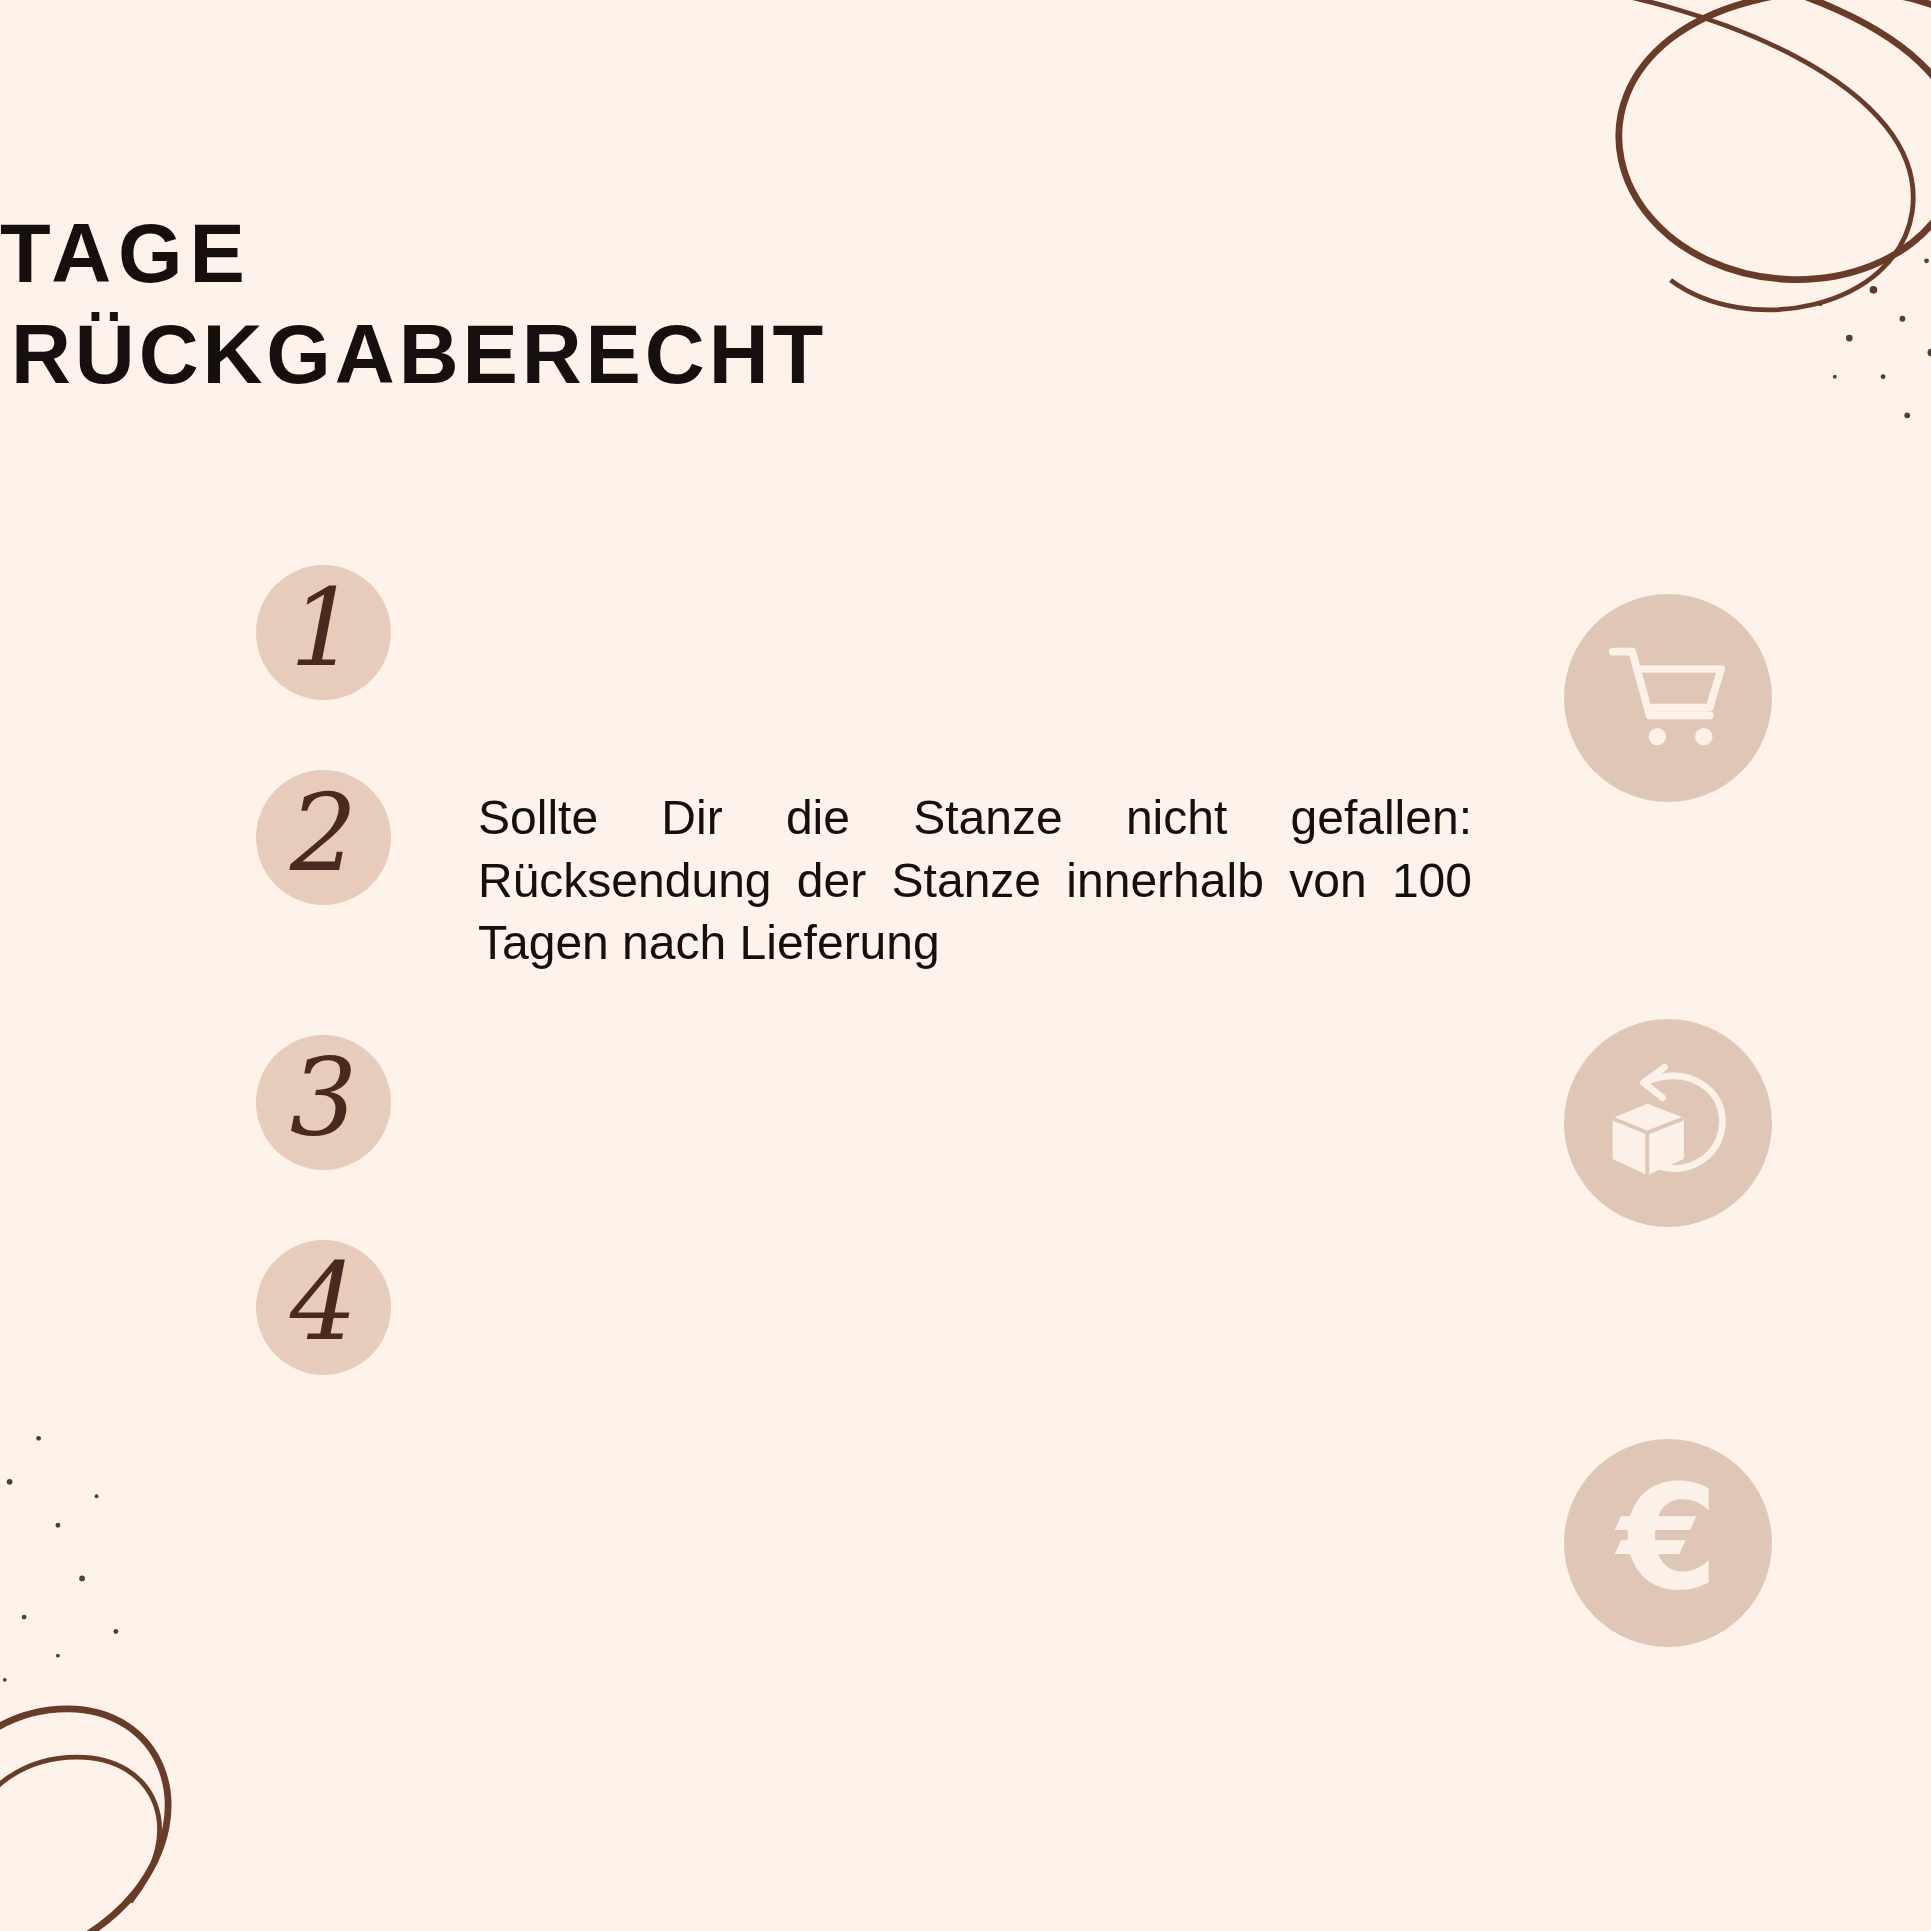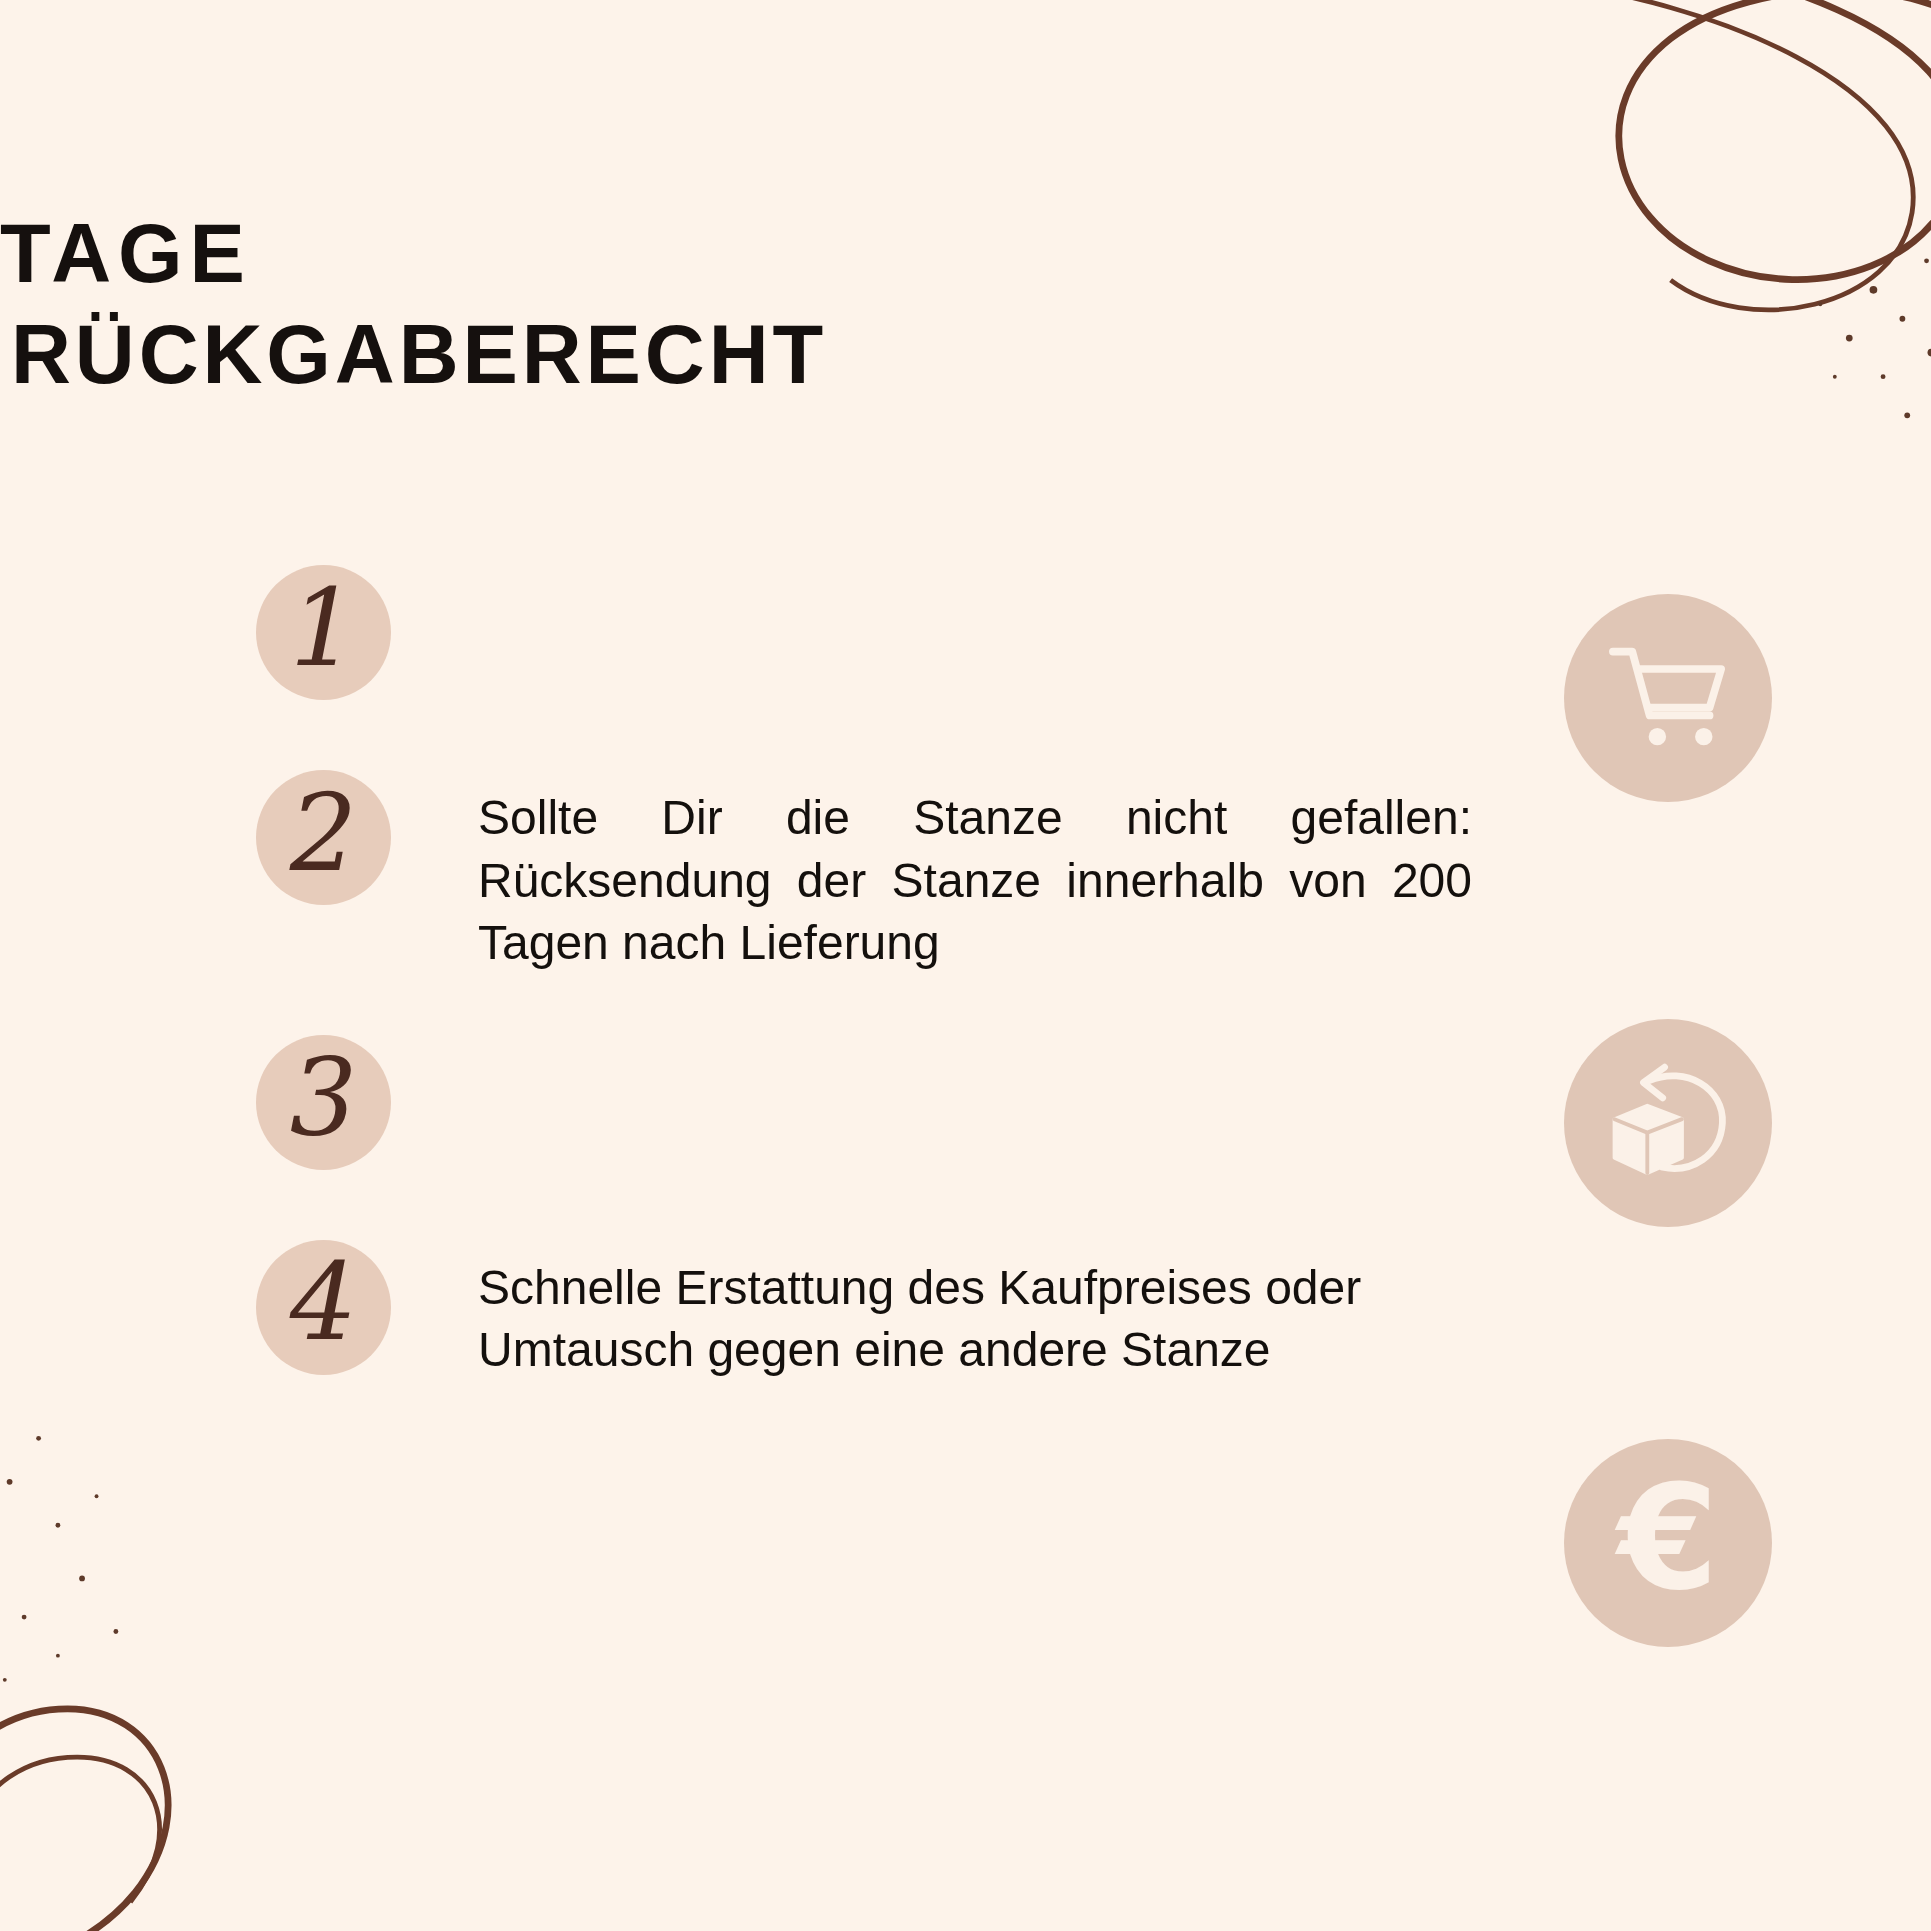--- a/index.html
+++ b/index.html
@@ -148,34 +148,33 @@
     <div class="step">
       <div class="badge">
         <span>1</span>
       </div>
     </div>
 
     <div class="step">
       <div class="badge">
         <span>2</span>
       </div>
-      <div class="step-text">Sollte Dir die Stanze nicht gefallen: Rücksendung der Stanze innerhalb von 200 Tagen nach Lieferung</div>
+      <div class="step-text">Sollte Dir die Stanze nicht gefallen: Rücksendung der Stanze innerhalb von 100 Tagen nach Lieferung</div>
     </div>
 
     <div class="step">
       <div class="badge">
         <span>3</span>
       </div>
     </div>
 
     <div class="step">
       <div class="badge">
         <span>4</span>
       </div>
-      <div class="step-text left">Schnelle Erstattung des Kaufpreises oder Umtausch gegen eine andere Stanze</div>
     </div>
 
   </div>
 
   <div class="icon-circle ic-cart">
     <svg width="126" height="116" viewBox="0 0 130 120" fill="none" stroke="#FBF1E8" stroke-width="8" stroke-linecap="round" stroke-linejoin="round">
       <path d="M8 12 H28 L46 78 H108"></path>
       <path d="M34 30 H120 L108 70 H46"></path>
       <circle cx="54" cy="100" r="9" fill="#FBF1E8" stroke="none"></circle>
       <circle cx="102" cy="100" r="9" fill="#FBF1E8" stroke="none"></circle>

